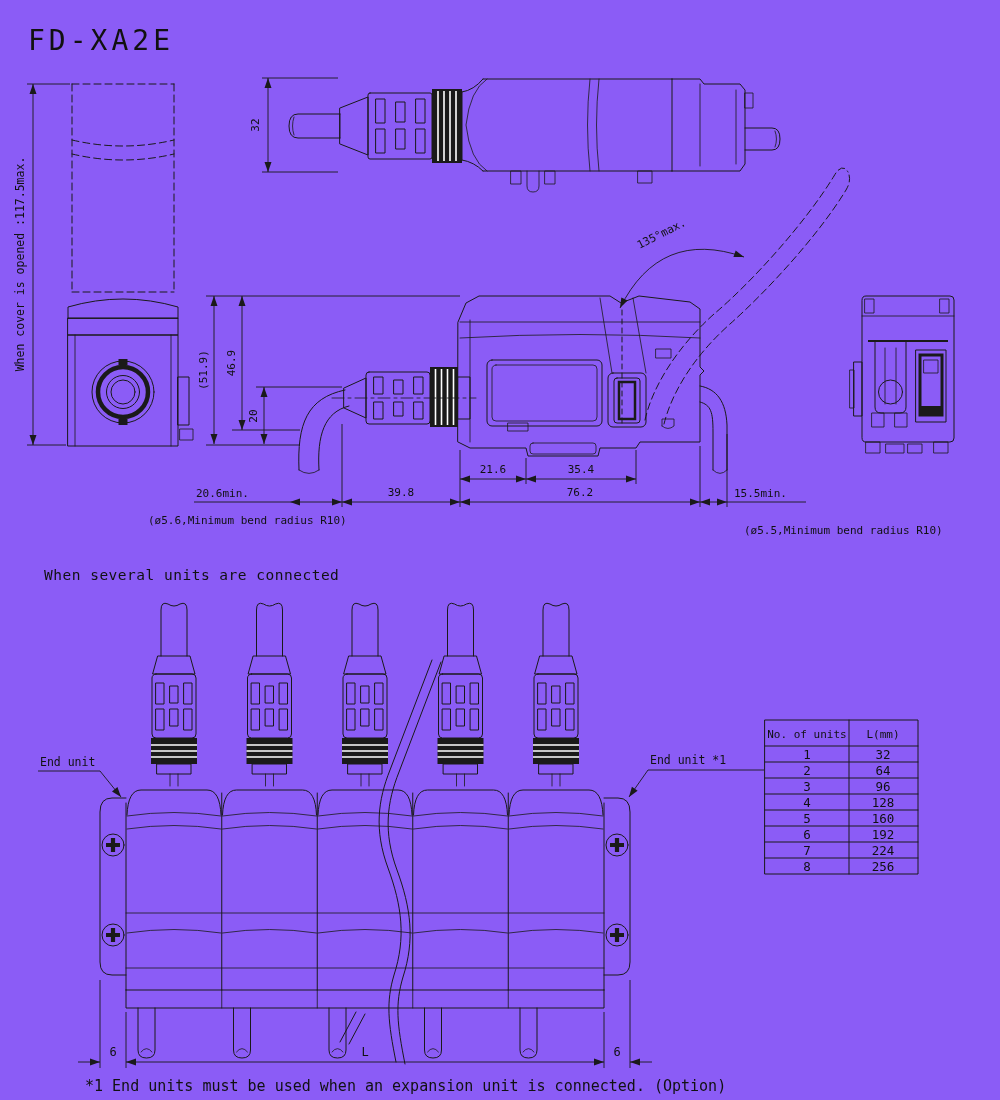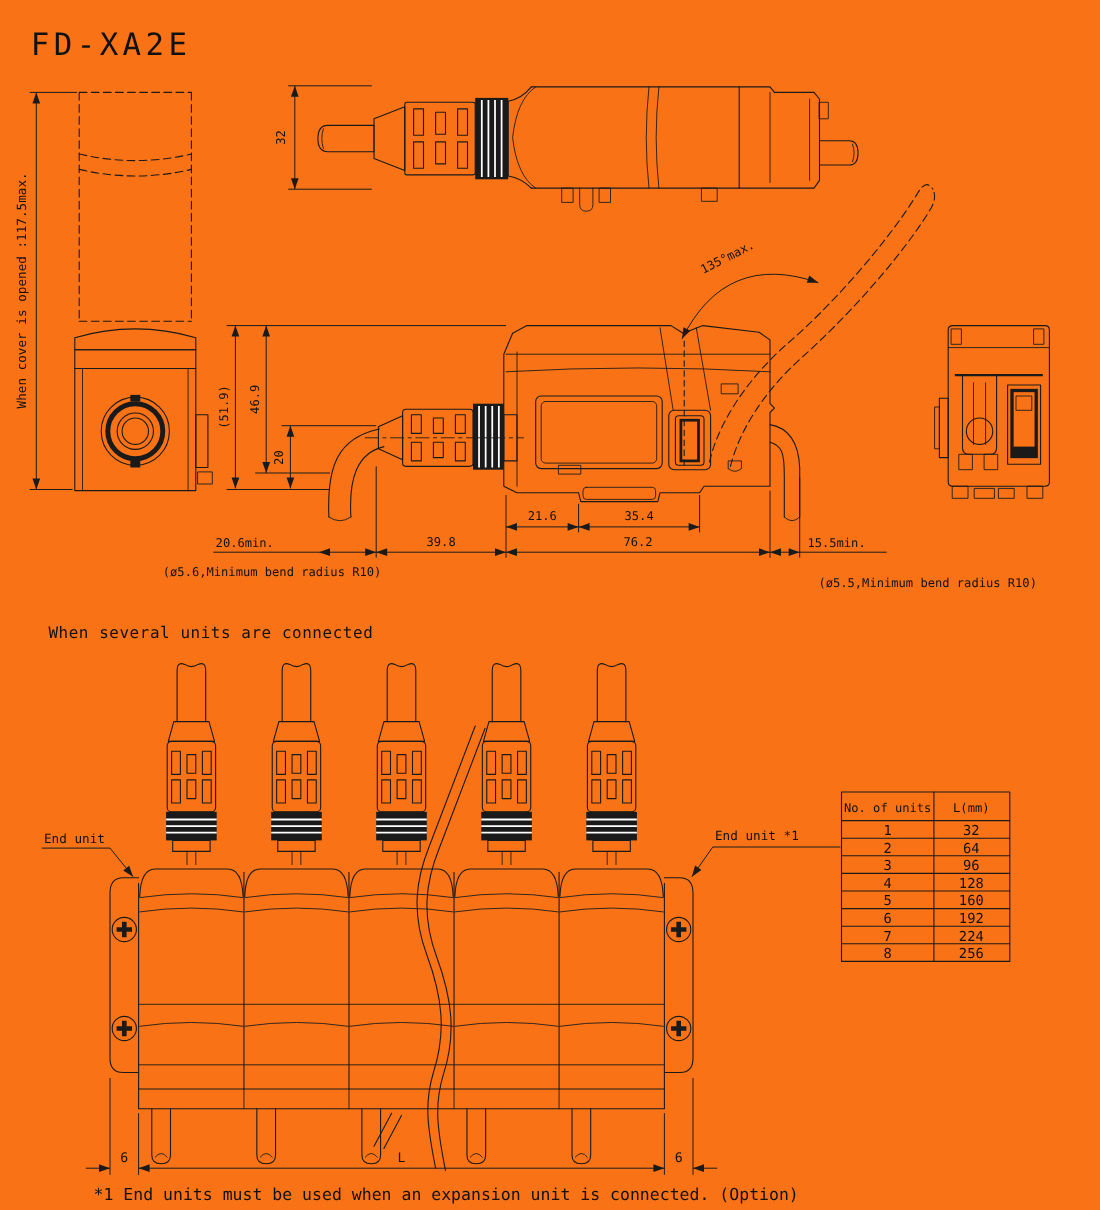--- a/index.html
+++ b/index.html
@@ -1,16 +1,16 @@
 <!DOCTYPE html>
 <html><head>
 <meta charset="utf-8">
 <style>
   html,body{margin:0;padding:0;background:#ffffff;}
-  .page{position:relative;width:1000px;height:1100px;background:#f97316;overflow:hidden;}
+  .page{position:relative;width:1000px;height:1100px;background:#8b5cf6;overflow:hidden;}
   svg{display:block;}
   .ln{fill:none;stroke:#1a1a1a;stroke-width:1;stroke-linejoin:round;stroke-linecap:round;}
   .thin{stroke-width:0.8;}
   .dash{stroke-dasharray:7 4;}
   .dim{fill:none;stroke:#1a1a1a;stroke-width:0.9;}
   .fl{fill:#1a1a1a;stroke:none;}
   .wl{stroke:#ffffff;stroke-width:1.6;fill:none;}
   .t{font-family:"DejaVu Sans Mono","Liberation Mono",monospace;fill:#111111;}
   .t11{font-size:11px;}
   .t115{font-size:11.5px;}

